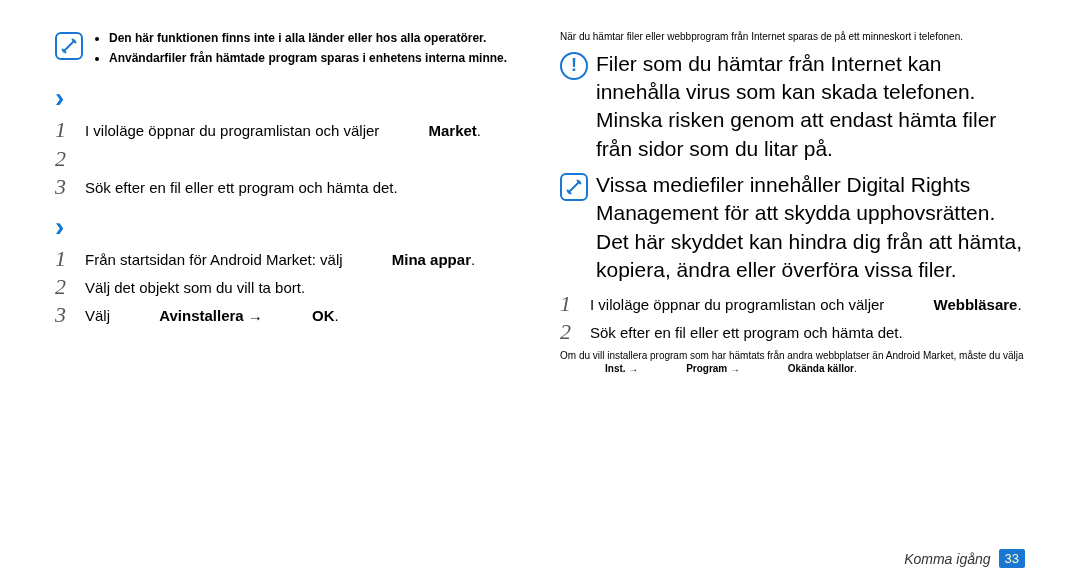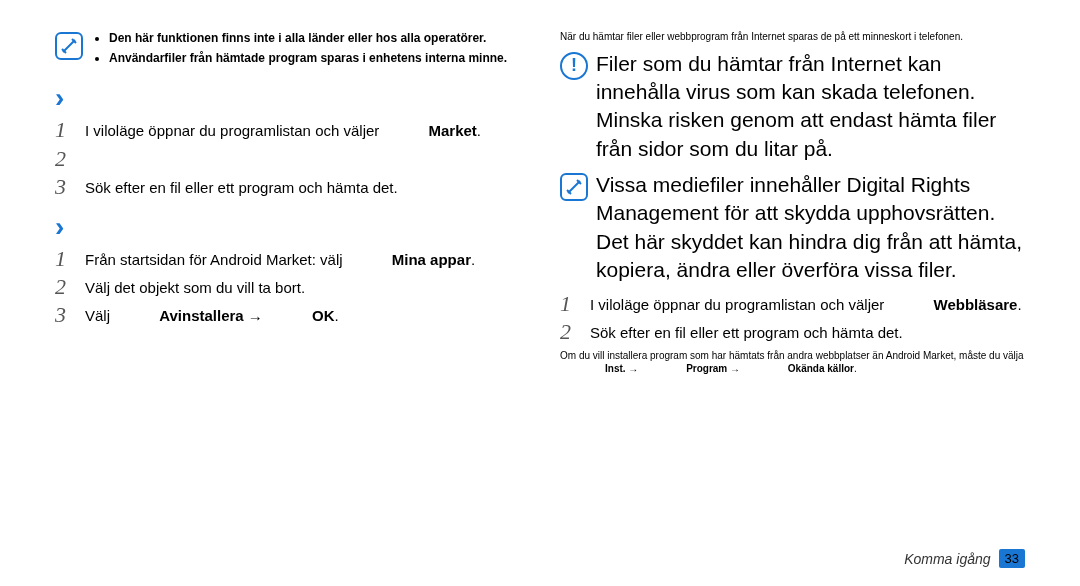--- a/index.html
+++ b/index.html
@@ -76,21 +76,21 @@
     bottom: 18px;
     font-size: 14px;
     font-style: italic;
     color: #333;
     display: flex;
     align-items: center;
     gap: 8px;
   }
   .pagenum {
     background: #1976d2;
-    color: #000000;
+    color: #fef9c3;
     font-style: normal;
     padding: 2px 6px;
     border-radius: 2px;
     font-size: 13px;
   }
 </style>
 </head>
 <body>
 
 <div class="columns">

